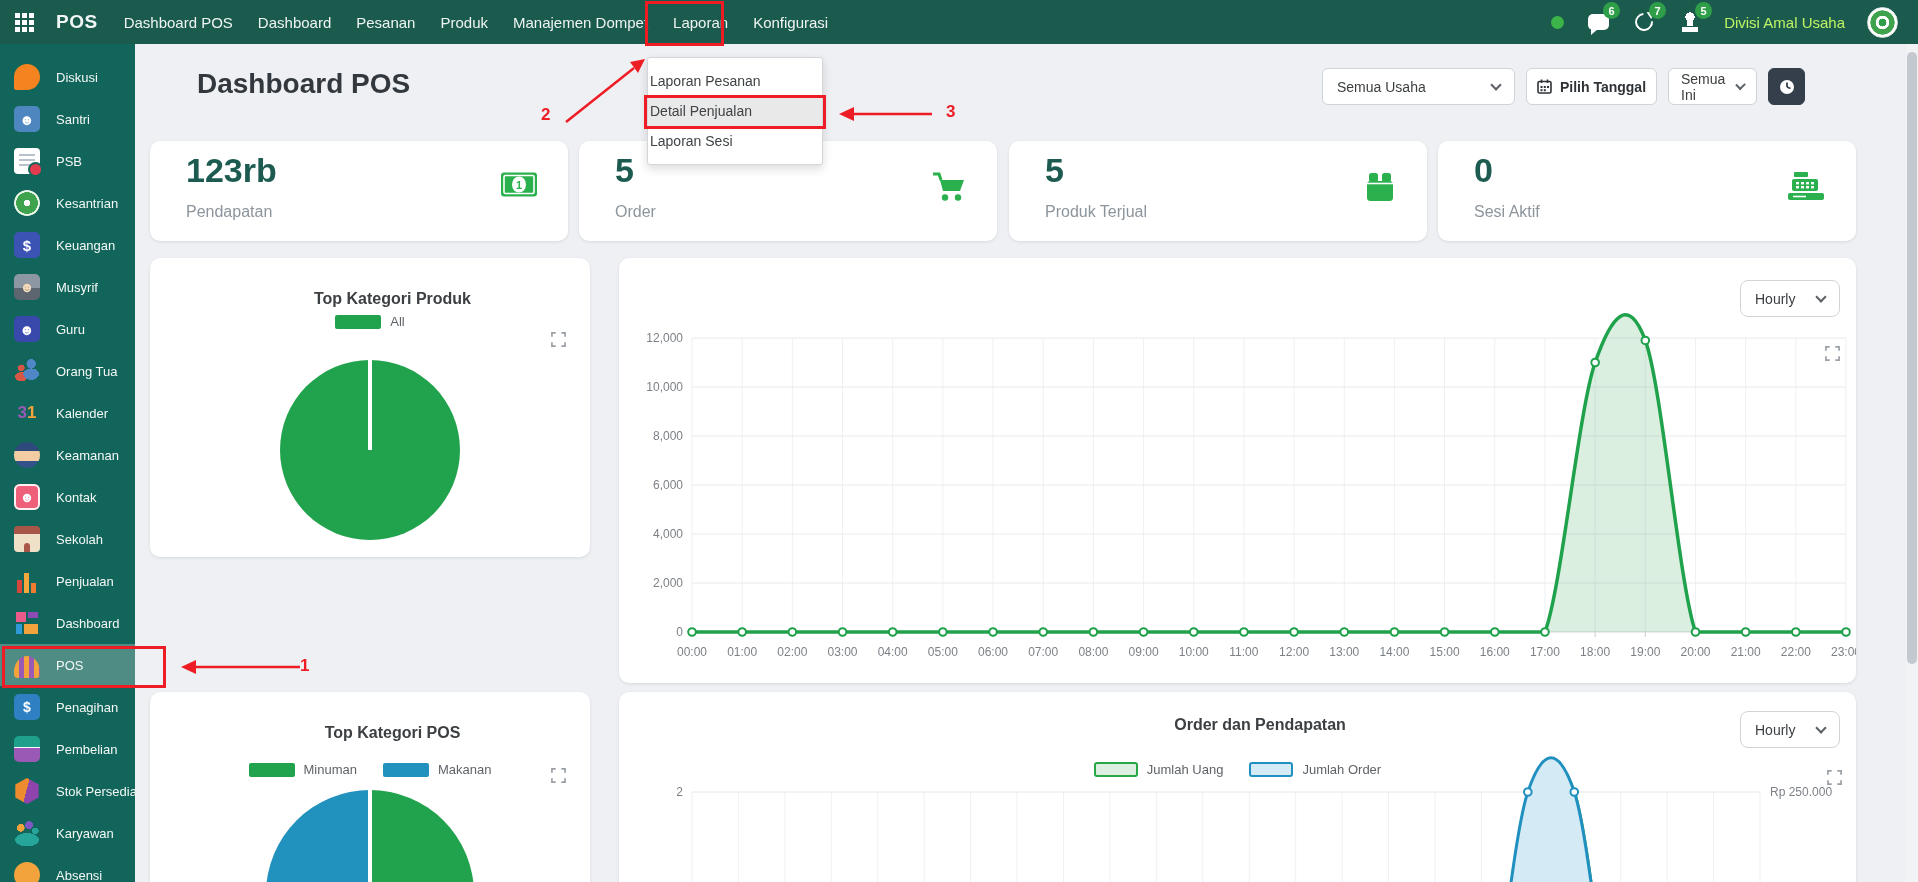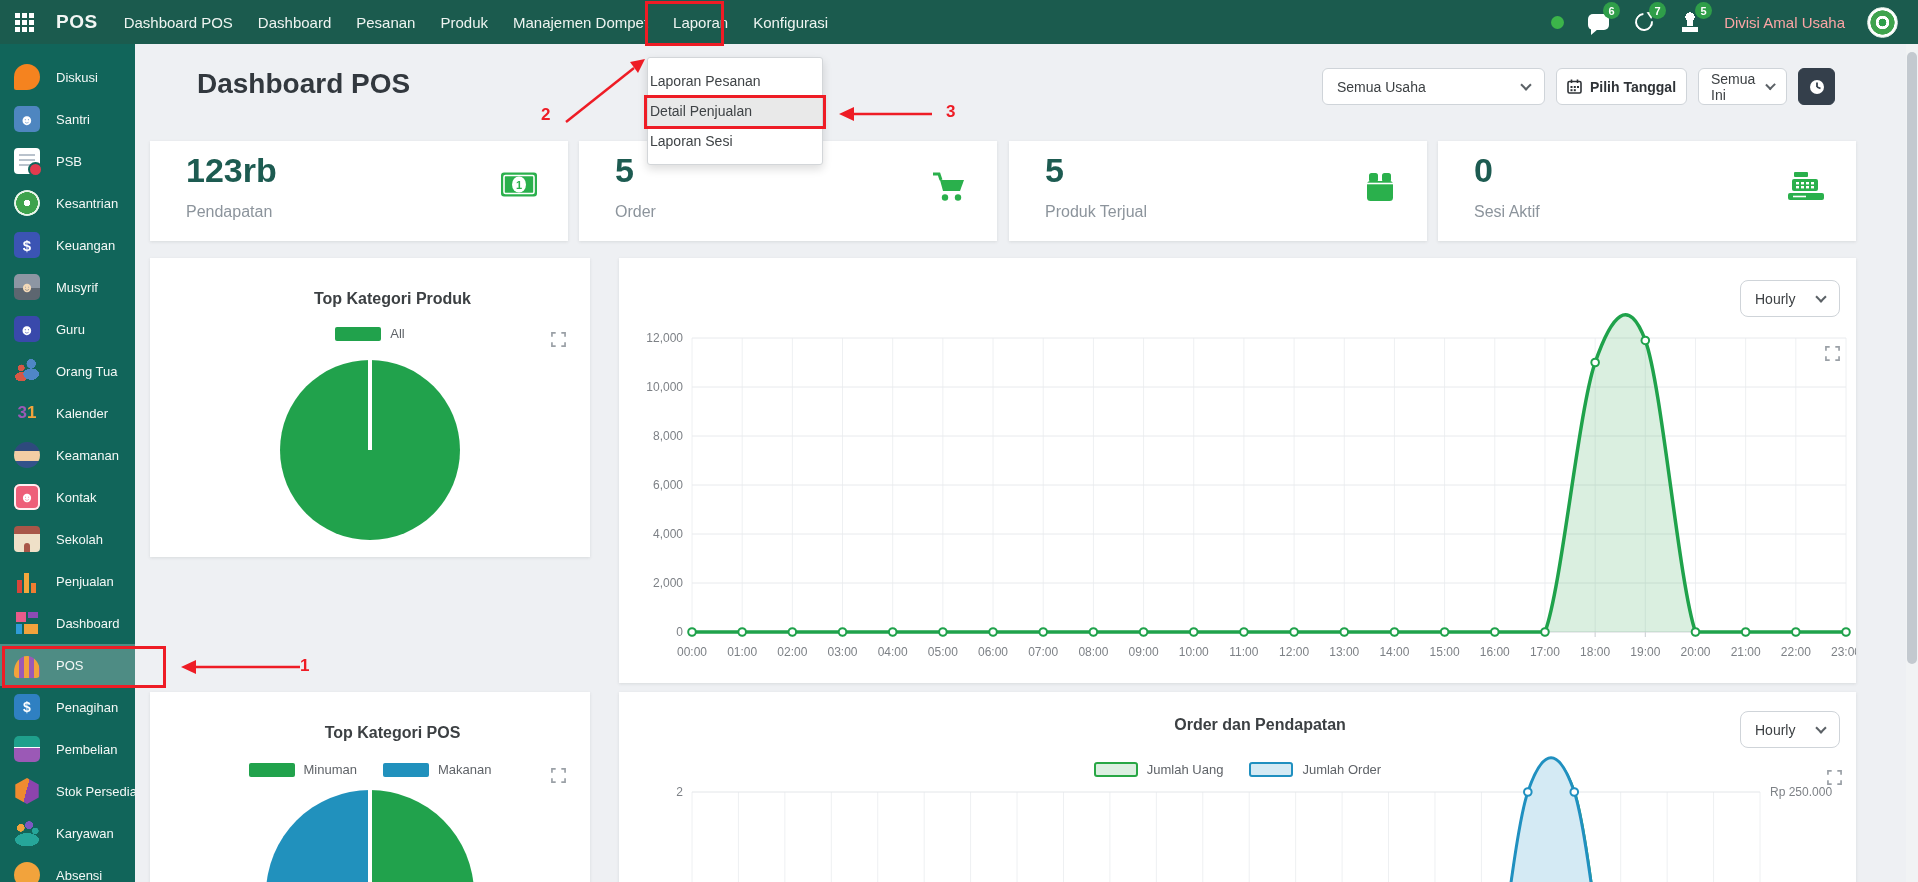--- a/index.html
+++ b/index.html
@@ -19,21 +19,21 @@
   .nav-ico { position:relative; display:flex; align-items:center; justify-content:center; width:24px; height:24px; cursor:pointer; }
   .badge { position:absolute; top:-8px; right:-10px; min-width:17px; height:17px; border-radius:9px; background:#2f9e49; color:#fff; font-size:11px; font-weight:700; display:flex; align-items:center; justify-content:center; padding:0 3px; }
   .bubble { position:relative; width:21px; height:16px; background:#fff; border-radius:5px; }
   .bubble::after { content:""; position:absolute; left:3px; bottom:-5px; width:0; height:0; border-top:6px solid #fff; border-right:7px solid transparent; }
   .history-ring { position:relative; width:18px; height:18px; border:2.5px solid #fff; border-radius:50%; border-top-color:transparent; transform:rotate(40deg); }
   .history-ring::after { content:""; position:absolute; top:-5px; right:-1px; border:4px solid transparent; border-left:7px solid #fff; transform:rotate(45deg); }
   .stamp { width:18px; height:20px; background:
       radial-gradient(circle at 50% 25%, #fff 0 26%, transparent 27%),
       linear-gradient(#fff,#fff) 50% 55%/6px 7px no-repeat,
       linear-gradient(#fff,#fff) 50% 100%/16px 5px no-repeat; }
-  .nav-user { font-size:15px; color:#fca5a5; cursor:pointer; }
+  .nav-user { font-size:15px; color:#bef264; cursor:pointer; }
   .avatar { width:31px; height:31px; border-radius:50%; border:1px solid #dfe9e2; background:radial-gradient(circle, #2f9e49 0 18%, #ffffff 20% 32%, #3fa34d 34% 58%, #ffffff 60%); cursor:pointer; }
 
   
   .sidebar { position:absolute; left:0; top:44px; width:135px; height:838px; background:#11655a; z-index:20; padding-top:12px; overflow:hidden; }
   .side-item { height:42px; display:flex; align-items:center; gap:16px; padding-left:14px; cursor:pointer; }
   .side-item.active { background:rgba(255,255,255,.26); }
   .side-label { color:#f4f8f6; font-size:13px; white-space:nowrap; }
   .s-icon { width:26px; height:26px; flex:0 0 26px; display:flex; align-items:center; justify-content:center; color:#fff; font-size:15px; position:relative; border-radius:5px; }
   .ic-diskusi { background:#f5831f; border-radius:50% 50% 50% 8%; }
   .ic-santri { background:#4e86c0; } .ic-santri::after { content:"☻"; font-size:15px; }
@@ -72,27 +72,27 @@
       radial-gradient(circle at 26% 30%, #f2a33c 0 14%, transparent 15%),
       radial-gradient(circle at 58% 20%, #7e57c2 0 15%, transparent 16%),
       radial-gradient(circle at 82% 42%, #26a69a 0 12%, transparent 13%),
       radial-gradient(ellipse 46% 26% at 50% 76%, #26a69a 0 99%, transparent 100%); }
   .ic-absensi { background:#f2a33c; border-radius:50%; }
 
   
   .page-title { position:absolute; left:197px; top:68px; font-size:28px; font-weight:700; color:#32383e; z-index:2; }
   .filters { position:absolute; left:1322px; top:68px; display:flex; gap:11px; z-index:2; }
   .ctrl { height:37px; background:#fff; border:1px solid #cfd4d9; border-radius:6px; display:flex; align-items:center; font-size:14px; color:#3c4043; cursor:pointer; }
-  .sel-business { width:223px; padding:0 14px; justify-content:space-between;text-align:right; }
+  .sel-business { width:193px; padding:0 14px; justify-content:space-between;text-align:right; }
   .btn-date { width:131px; justify-content:center; gap:8px; font-weight:600; color:#2f3337; }
   .sel-period { width:89px; padding:0 12px; justify-content:space-between; }
   .btn-time { width:37px; justify-content:center; background:#343f4b; border-color:#343f4b; }
   .chev { width:8px; height:8px; border-right:2px solid #5b6166; border-bottom:2px solid #5b6166; transform:rotate(45deg); margin-top:-4px; }
 
-  .card { position:absolute; background:#fff; border-radius:0; box-shadow:0 1px 3px rgba(60,64,67,.12); }
+  .card { position:absolute; background:#fff; border-radius:10px; box-shadow:0 1px 3px rgba(60,64,67,.12); }
   .stat-value { position:absolute; left:36px; top:10px; font-size:34px; font-weight:700; color:#1d5b51; }
   .stat-label { position:absolute; left:36px; top:62px; font-size:16px; color:#8c949c; }
   .stat-ico { position:absolute; right:30px; top:30px; }
 
   .chart-title { position:absolute; left:0; right:0; top:32px; text-align:center; font-size:16px; font-weight:700; color:#3c4043;padding-left:45px; }
   .legend { position:absolute; left:0; right:0; display:flex; justify-content:center; align-items:center; gap:26px; }
   .leg-entry { display:flex; align-items:center; gap:9px; font-size:13px; color:#5f6368; }
   .sw { width:46px; height:14px; border-radius:2px; }
   .sw-outline { width:44px; height:15px; border-radius:3px; border:2px solid; }
   .hourly { position:absolute; right:16px; height:37px; width:100px; z-index:3; padding:0 14px; justify-content:space-between; border-radius:8px; }
@@ -332,21 +332,21 @@
               <rect x="25" y="15" width="3" height="2.4"></rect>
             </g>
             <rect x="2" y="22" width="36" height="7" rx="2" fill="#2ab04c"></rect>
             <line x1="7" y1="25.5" x2="20" y2="25.5" stroke="#fff" stroke-width="1.6"></line>
           </svg></span>
       </div>
     </div>
 
   <div class="card" style="left:150px; top:258px; width:440px; height:299px;">
     <div class="chart-title">Top Kategori Produk</div>
-    <div class="legend" id="legend-pie1" style="top:68px;">
+    <div class="legend" id="legend-pie1" style="top:56px;">
         <span class="leg-entry">
           <span class="sw" style="background: rgb(33, 162, 76);"></span>
           <span>All</span>
         </span>
       </div>
     <span class="expand" style="right:24px; top:74px;">
       <svg width="15" height="15" viewBox="0 0 16 16" fill="none" stroke="#9aa0a6" stroke-width="1.8">
           <path d="M1 5 V1 H5"></path>
           <path d="M11 1 H15 V5"></path>
           <path d="M15 11 V15 H11"></path>

